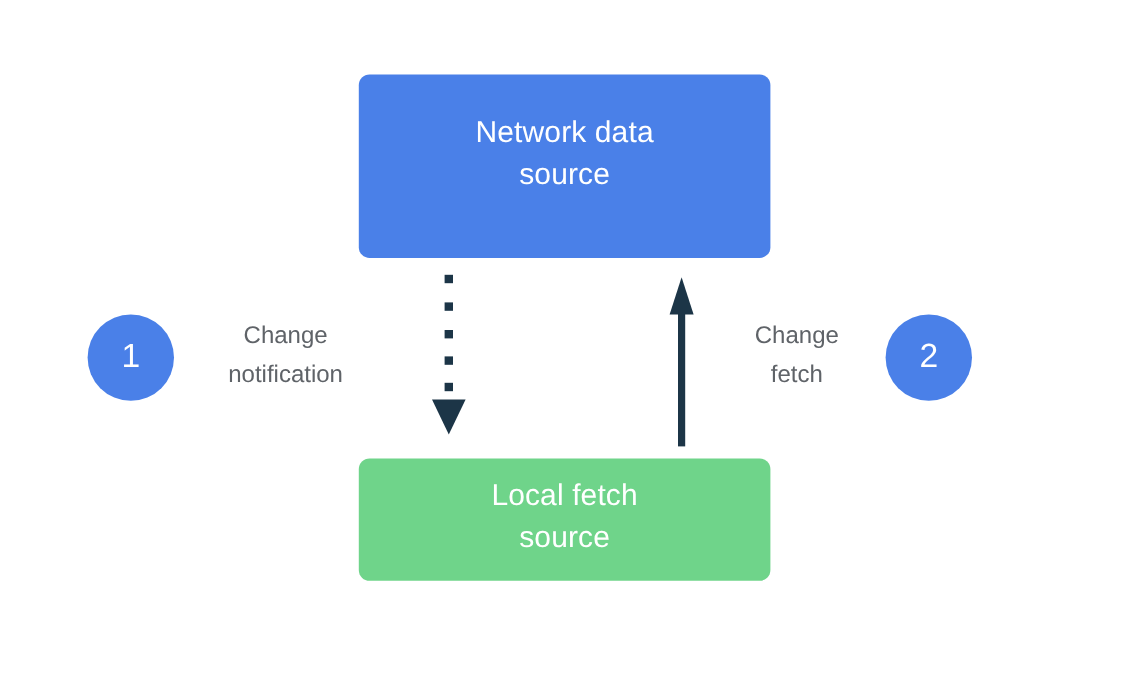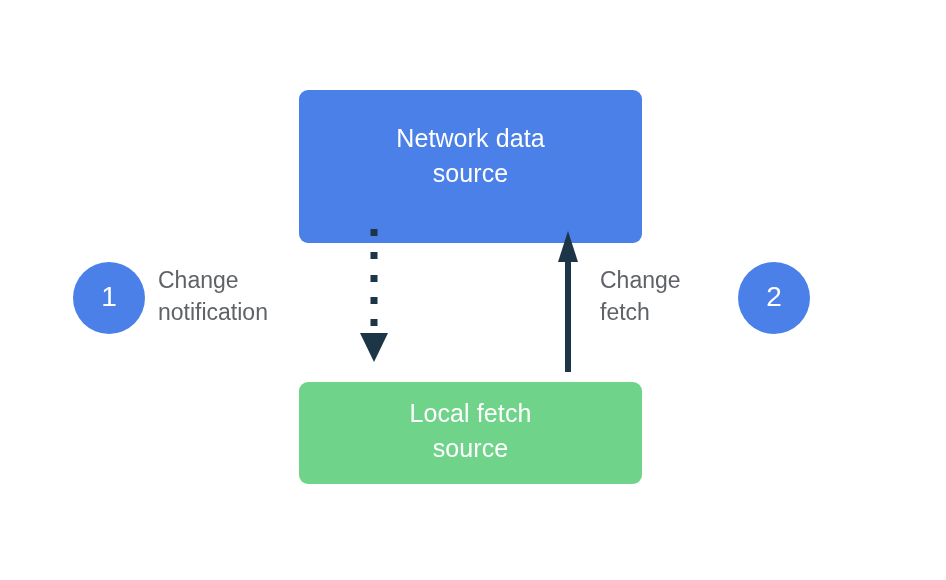--- a/index.html
+++ b/index.html
@@ -36,21 +36,20 @@
 
   #network-box {
     left: 299px;
     top: 62px;
     width: 343px;
     height: 153px;
     background: #4a80e8;
     font-size: 25px;
     line-height: 35px;
     padding-bottom: 22px;
-    margin-top: 28px;
   }
 
   #local-box {
     left: 299px;
     top: 382px;
     width: 343px;
     height: 102px;
     background: #6fd48a;
     font-size: 25px;
     line-height: 35px;
@@ -78,22 +77,23 @@
     padding-bottom: 2px;
     box-sizing: border-box;
   }
   #circle-1 { left: 73px; top: 262px; }
   #circle-2 { left: 738px; top: 262px; }
 
   
   .edge-caption {
     position: absolute;
     color: #5f6368;
-    font-size: 23px;
+    font-size: 20px;
     line-height: 32px;
+    text-align: center;
     white-space: pre-line;
   }
   #caption-notification {
     left: 158px;
     top: 264px;
     width: 160px;
   }
   #caption-fetch {
     left: 600px;
     top: 264px;

